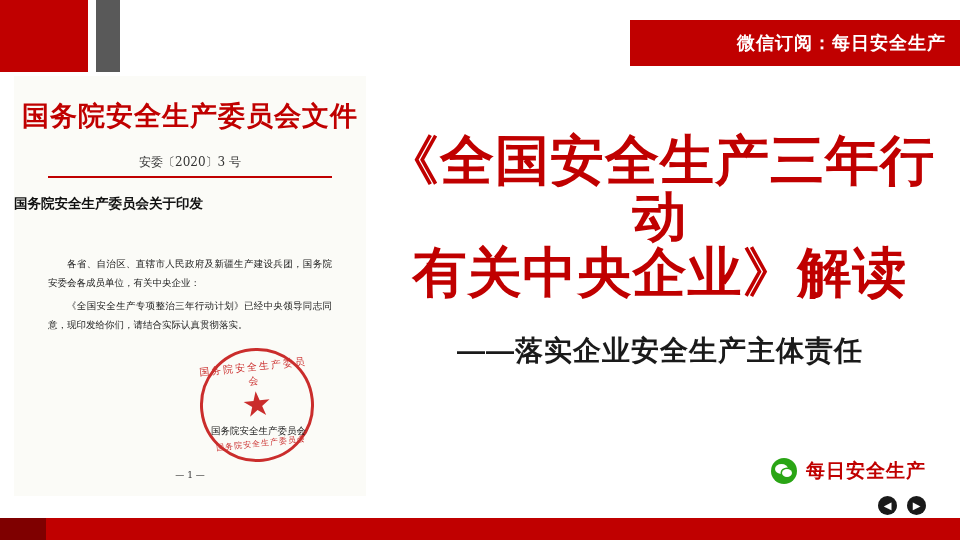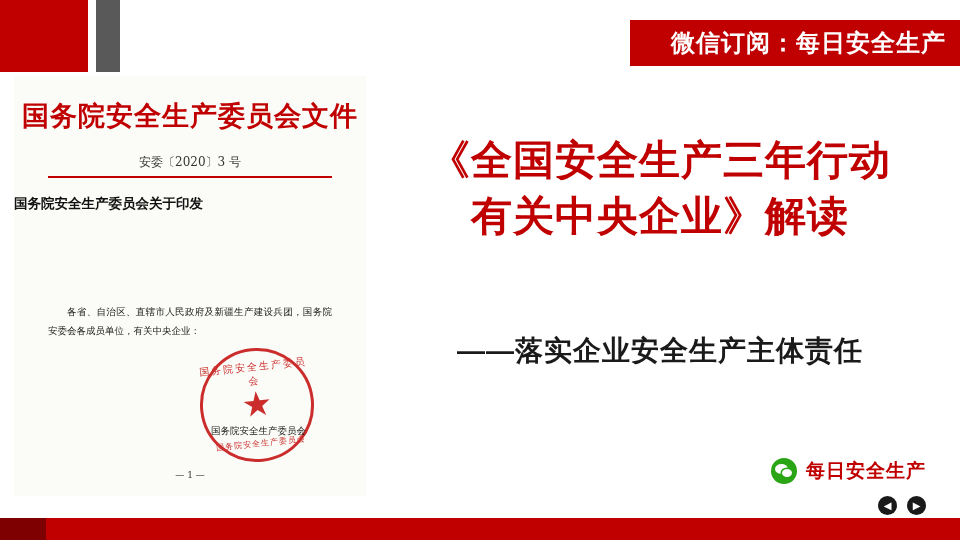--- a/index.html
+++ b/index.html
@@ -38,21 +38,21 @@
     min-width: 330px;
     background: #c00000;
     display: flex;
     align-items: center;
     justify-content: flex-end;
     padding-right: 14px;
     box-sizing: border-box;
   }
   .tr-banner-text {
     color: #ffffff;
-    font-size: 24px;
+    font-size: 18px;
     font-weight: bold;
     letter-spacing: 1px;
     white-space: nowrap;
   }
 
   
   .bottom-bar {
     position: absolute;
     left: 0; bottom: 0;
     width: 100%;
@@ -135,21 +135,20 @@
   .doc-body {
     position: absolute;
     top: 178px;
     left: 34px;
     width: 284px;
     font-family: "DejaVu Serif", serif;
     font-size: 9.5px;
     color: #1a1a1a;
     line-height: 19px;
     text-align: justify;
-    margin-top: 48px;
   }
   .doc-body p { margin: 0 0 4px 0; text-indent: 19px; }
   .doc-stamp {
     position: absolute;
     left: 186px; top: 272px;
     width: 108px; height: 108px;
     border: 3px solid #c00000;
     border-radius: 50%;
     opacity: .82;
     transform: rotate(-6deg);
@@ -202,21 +201,21 @@
   }
 
   
   .title-main {
     position: absolute;
     left: 380px; top: 132px;
     width: 560px;
     text-align: center;
     color: #c00000;
     font-weight: bold;
-    font-size: 41px;
+    font-size: 54px;
     line-height: 56px;
     letter-spacing: 1px;
   }
   .title-sub {
     position: absolute;
     left: 380px; top: 286px;
     width: 560px;
     text-align: center;
     color: #1a1a1a;
     font-weight: bold;
@@ -296,20 +295,21 @@
   </div>
 
   <div class="doc-wrap">
     <div class="doc-inner">
       <div class="doc-title">国务院安全生产委员会文件</div>
       <div class="doc-docnum">安委〔2020〕3 号</div>
       <div class="doc-rule"></div>
       <div class="doc-h1">国务院安全生产委员会关于印发</div>
       <div class="doc-body">
         <p>各省、自治区、直辖市人民政府及新疆生产建设兵团，国务院安委会各成员单位，有关中央企业：</p>
+        <p>《全国安全生产专项整治三年行动计划》已经中央领导同志同意，现印发给你们，请结合实际认真贯彻落实。</p>
       </div>
       <div class="doc-stamp">
         <div class="arc-top">国务院安全生产委员会</div>
         <div class="star">★</div>
         <div class="arc-bottom">国务院安全生产委员会</div>
       </div>
       <div class="doc-sign">
         <div>国务院安全生产委员会</div>
       </div>
       <div class="doc-pagenum">— 1 —</div>

